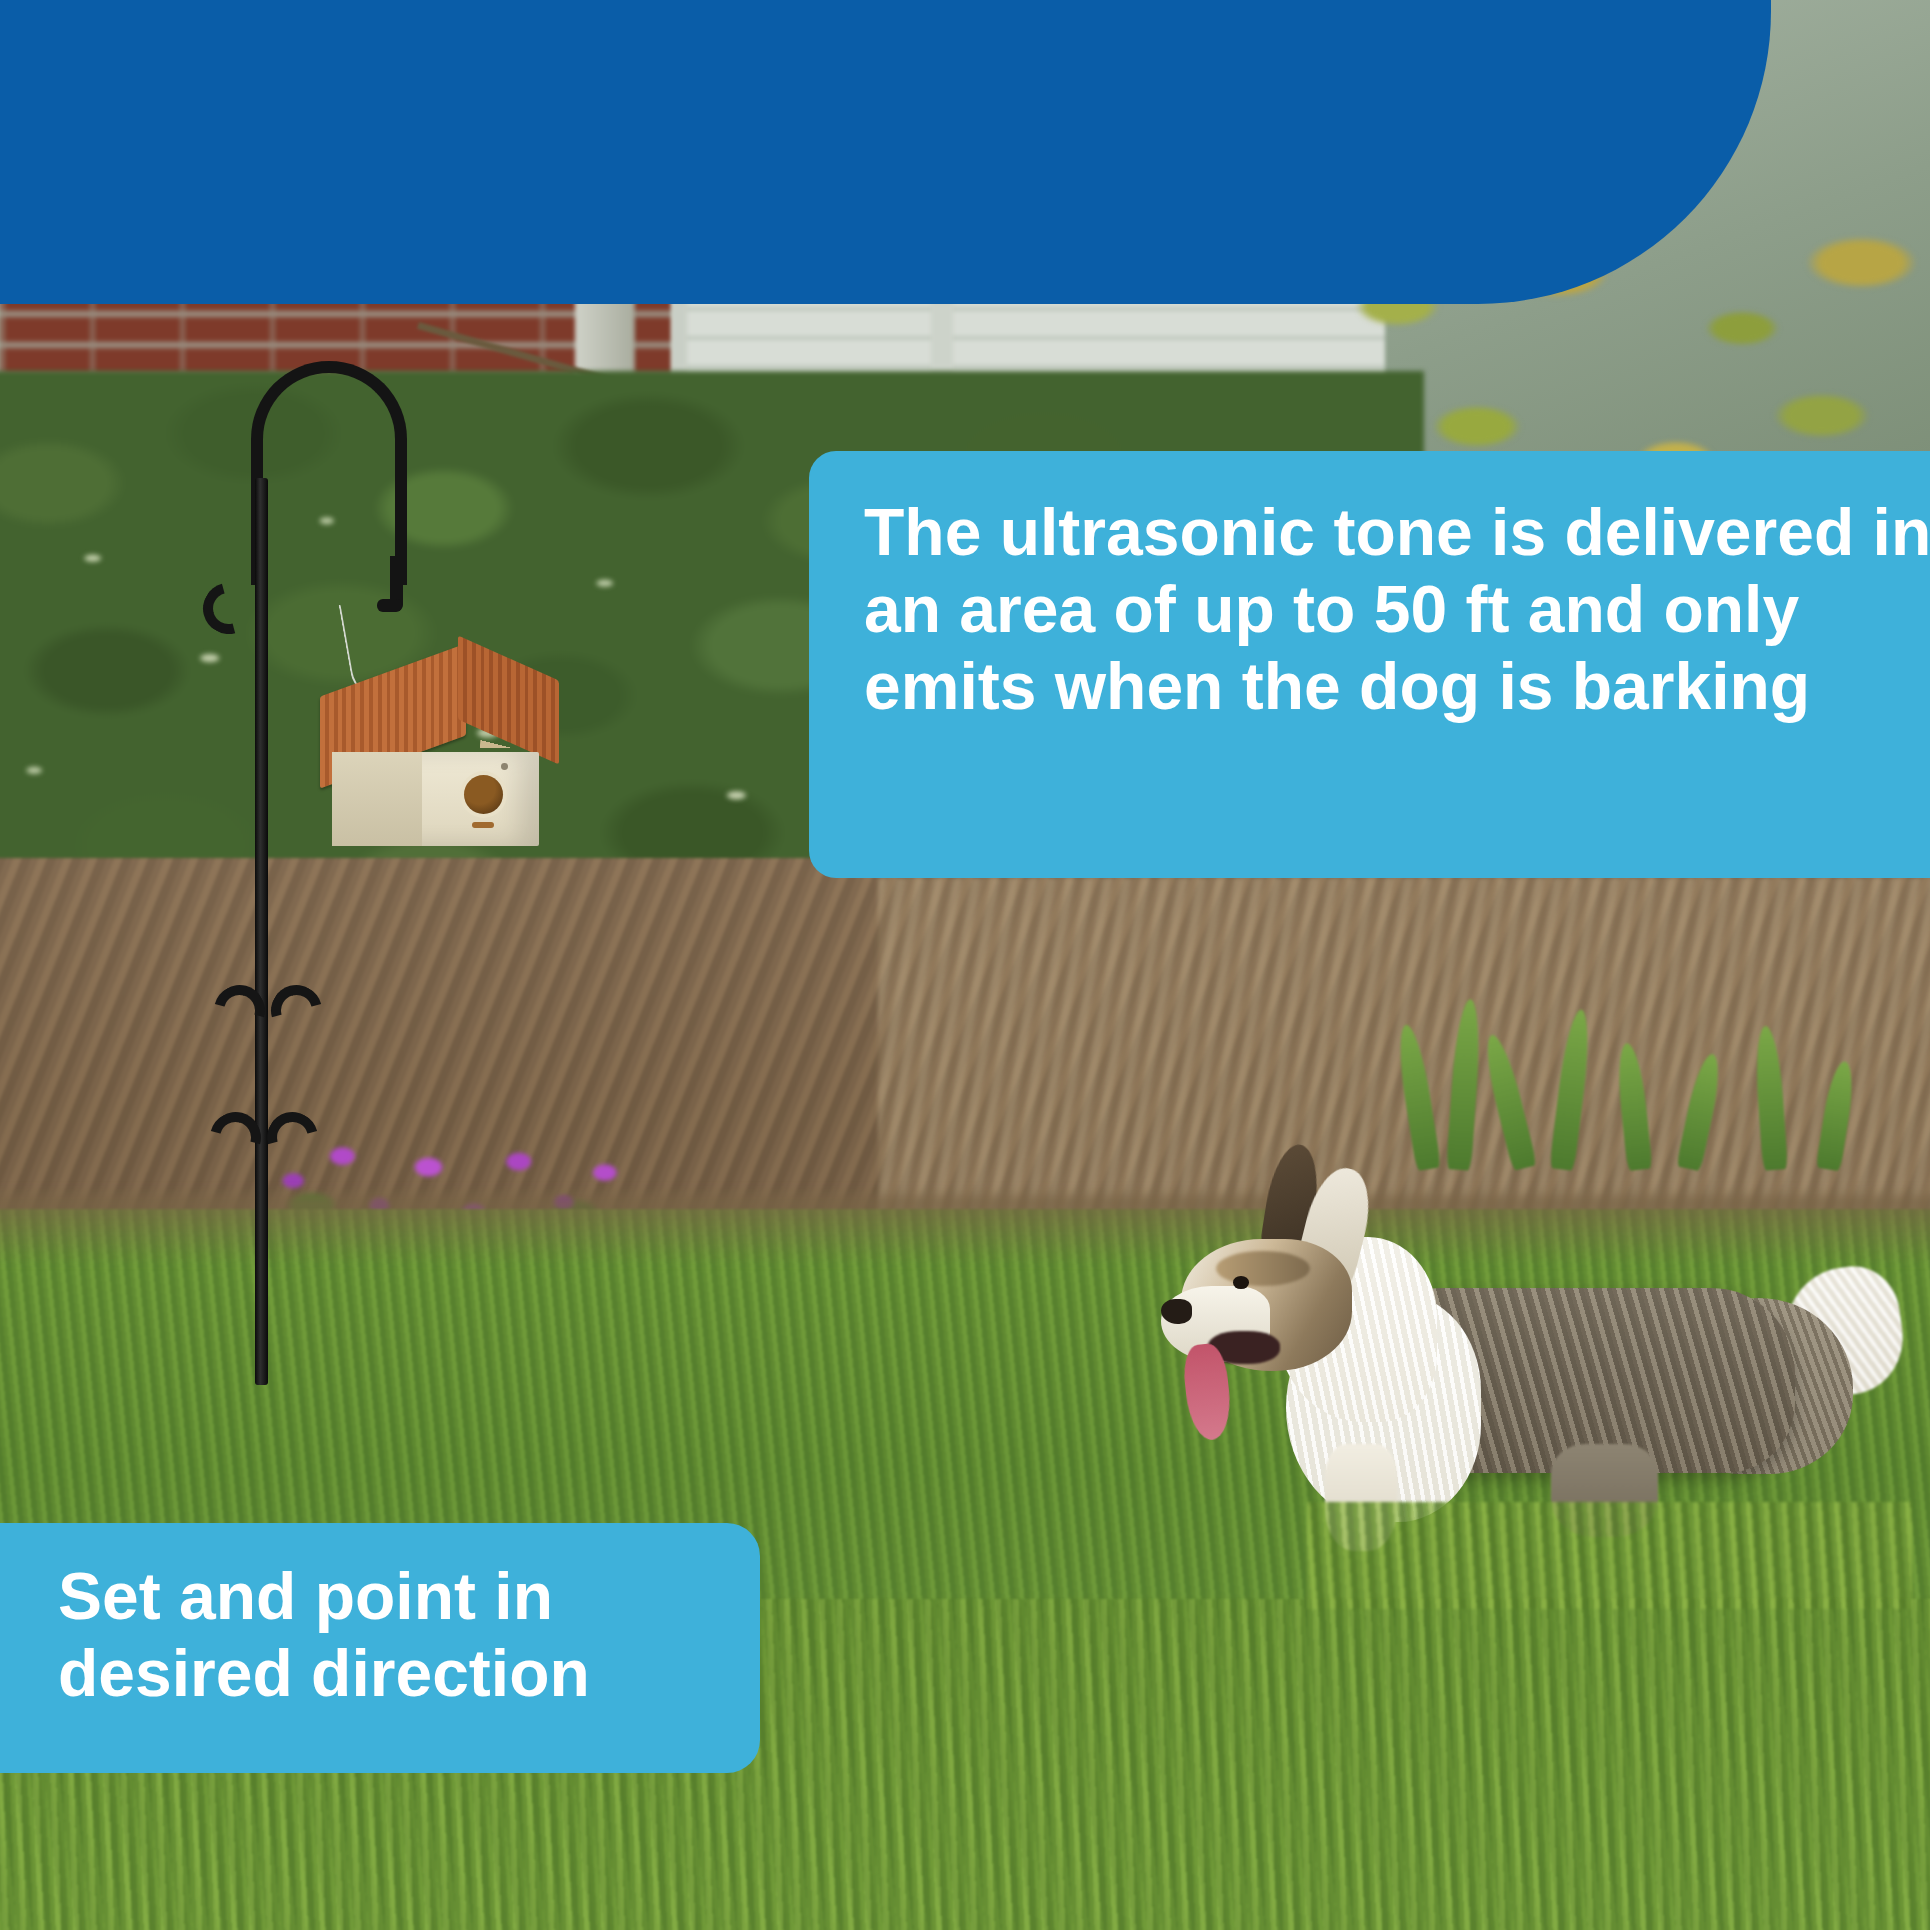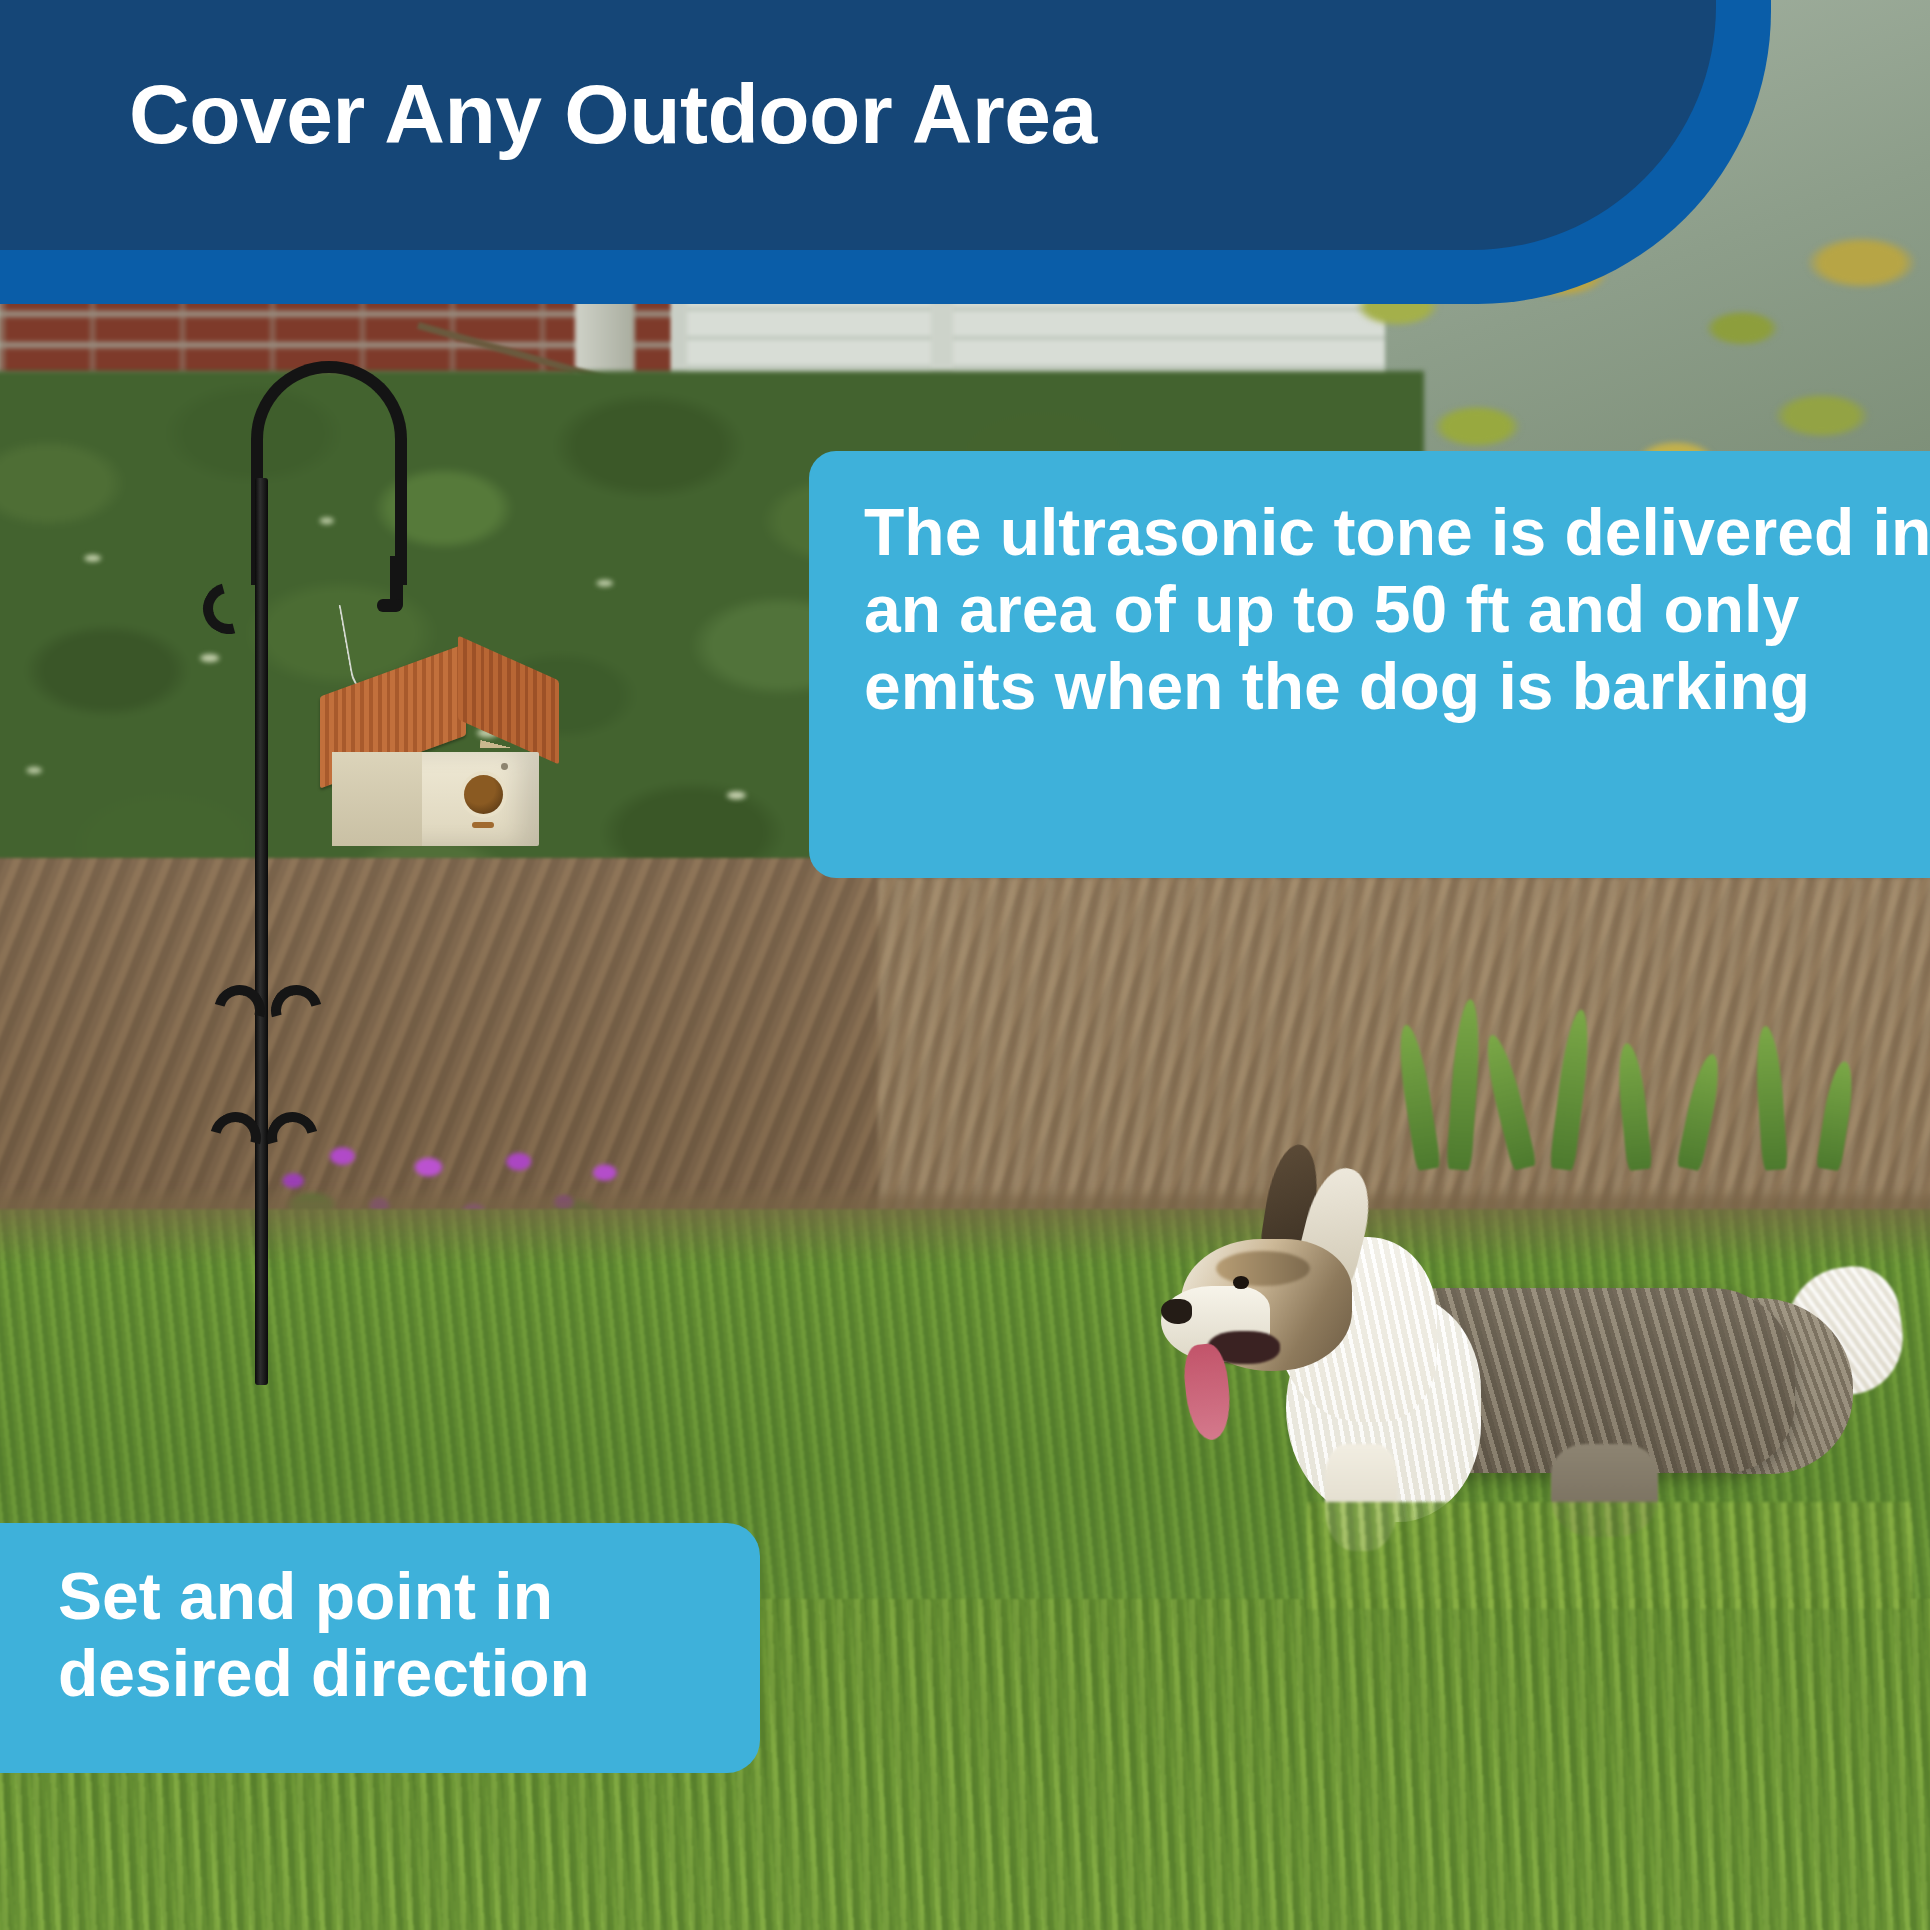--- a/index.html
+++ b/index.html
@@ -549,22 +549,19 @@
       <div class="d-tongue"></div>
       <div class="d-eye"></div>
       <div class="d-nose"></div>
       <div class="grass-over"></div>
     </div>
 
     <div class="lawn-fore"></div>
   </div>
 
   <div class="band-mid"></div>
-  <div class="band-top">
-    <div class="title">Cover Any Outdoor Area</div>
-  </div>
 
   <div class="callout callout-main">The ultrasonic tone is delivered in an area of up to 50 ft and only emits when the dog is barking</div>
 
   <div class="callout callout-bottom">Set and point in desired direction</div>
 
 </div>
 
 
 </body></html>

